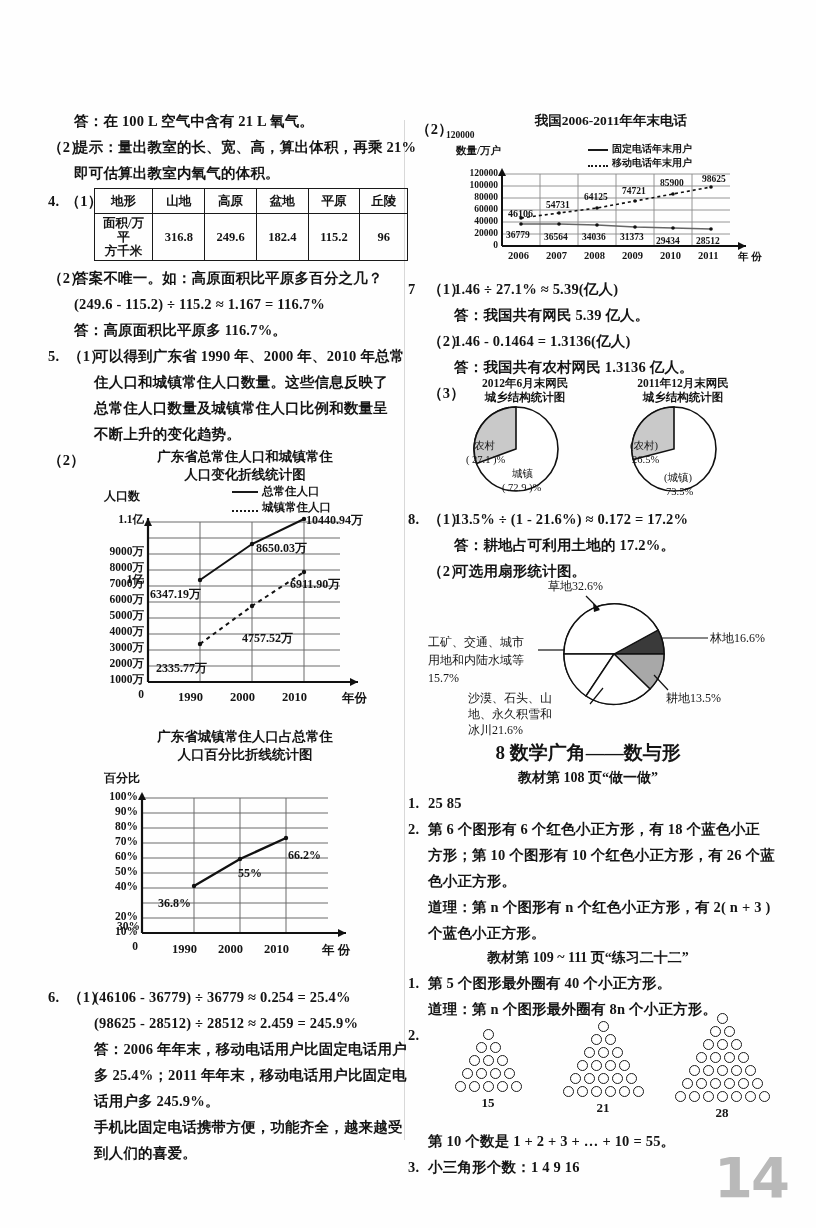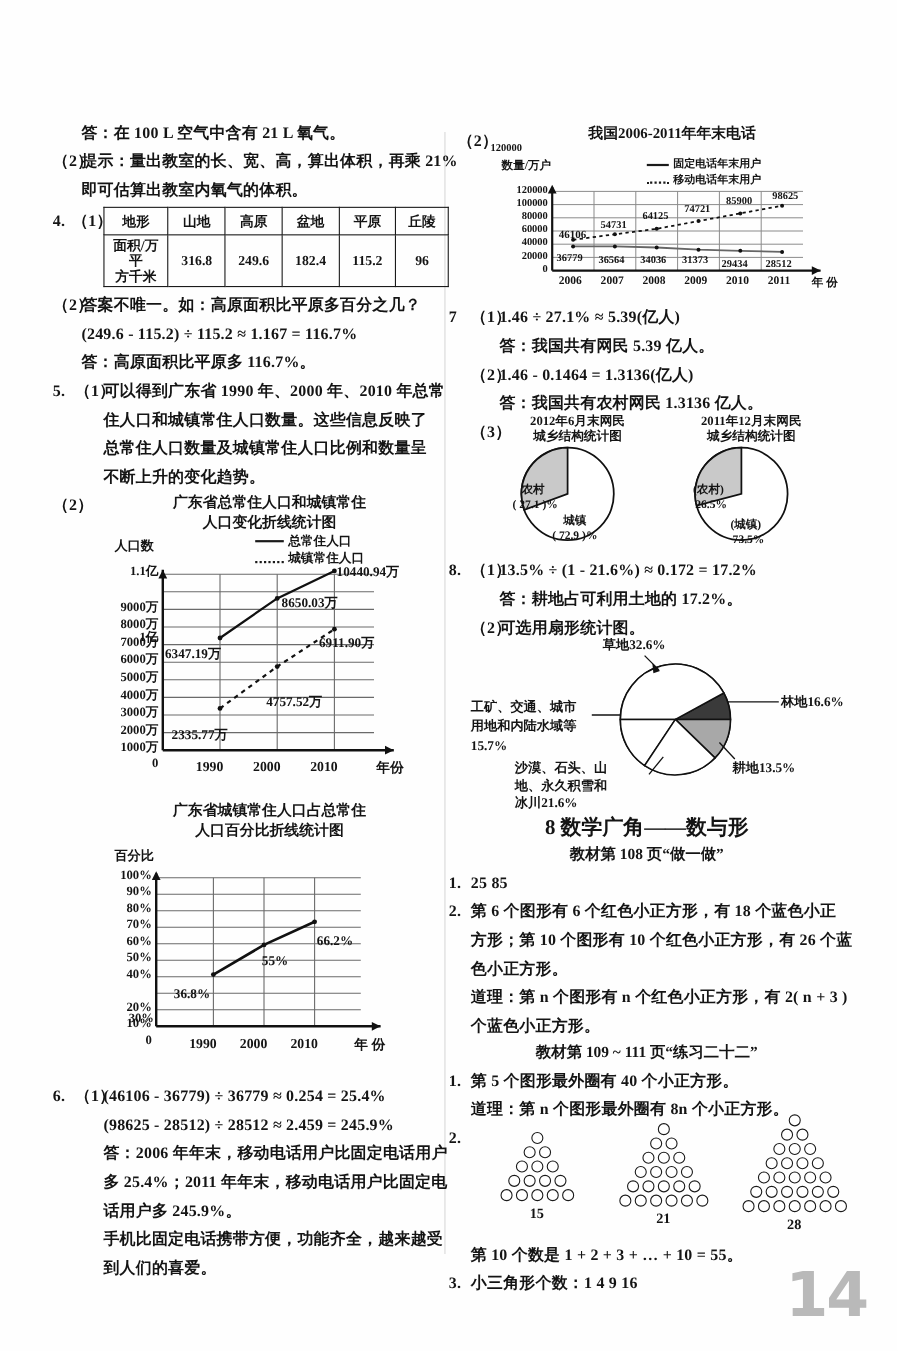--- a/index.html
+++ b/index.html
@@ -33,21 +33,21 @@
   .axis-label{position:absolute;font-size:12px;font-weight:700;}
   .tick{position:absolute;font-size:11.5px;font-weight:700;text-align:right;white-space:nowrap;}
   .xtick{position:absolute;font-size:12.5px;font-weight:700;white-space:nowrap;}
   .dlabel{position:absolute;font-size:12px;font-weight:700;white-space:nowrap;}
   .legend{position:absolute;font-size:11.5px;font-weight:700;white-space:nowrap;}
   .legrule{display:inline-block;width:26px;vertical-align:middle;margin-right:4px;}
   .legrule.solid{border-top:2px solid #1a1a1a;}
   .legrule.dash{border-top:0;border-bottom:2px dotted #1a1a1a;height:5px;}
 
   
-  .pielab{position:absolute;font-size:12px;font-weight:700;line-height:16px;white-space:nowrap;}
+  .pielab{position:absolute;font-size:12px;font-weight:400;line-height:16px;white-space:nowrap;}
 
   
   .dotfig{position:absolute;}
   .dotrow{display:flex;justify-content:center;}
   .dot{width:9px;height:9px;border:1.4px solid #1a1a1a;border-radius:50%;
        margin:1px 1.5px;background:#fff;}
   .figcap{text-align:center;font-size:13px;font-weight:700;margin-top:2px;}
 
   .pagenum{position:absolute;right:28px;bottom:18px;font-size:56px;font-weight:700;
            color:#b9b9b9;font-family:"DejaVu Sans",sans-serif;letter-spacing:-2px;}

